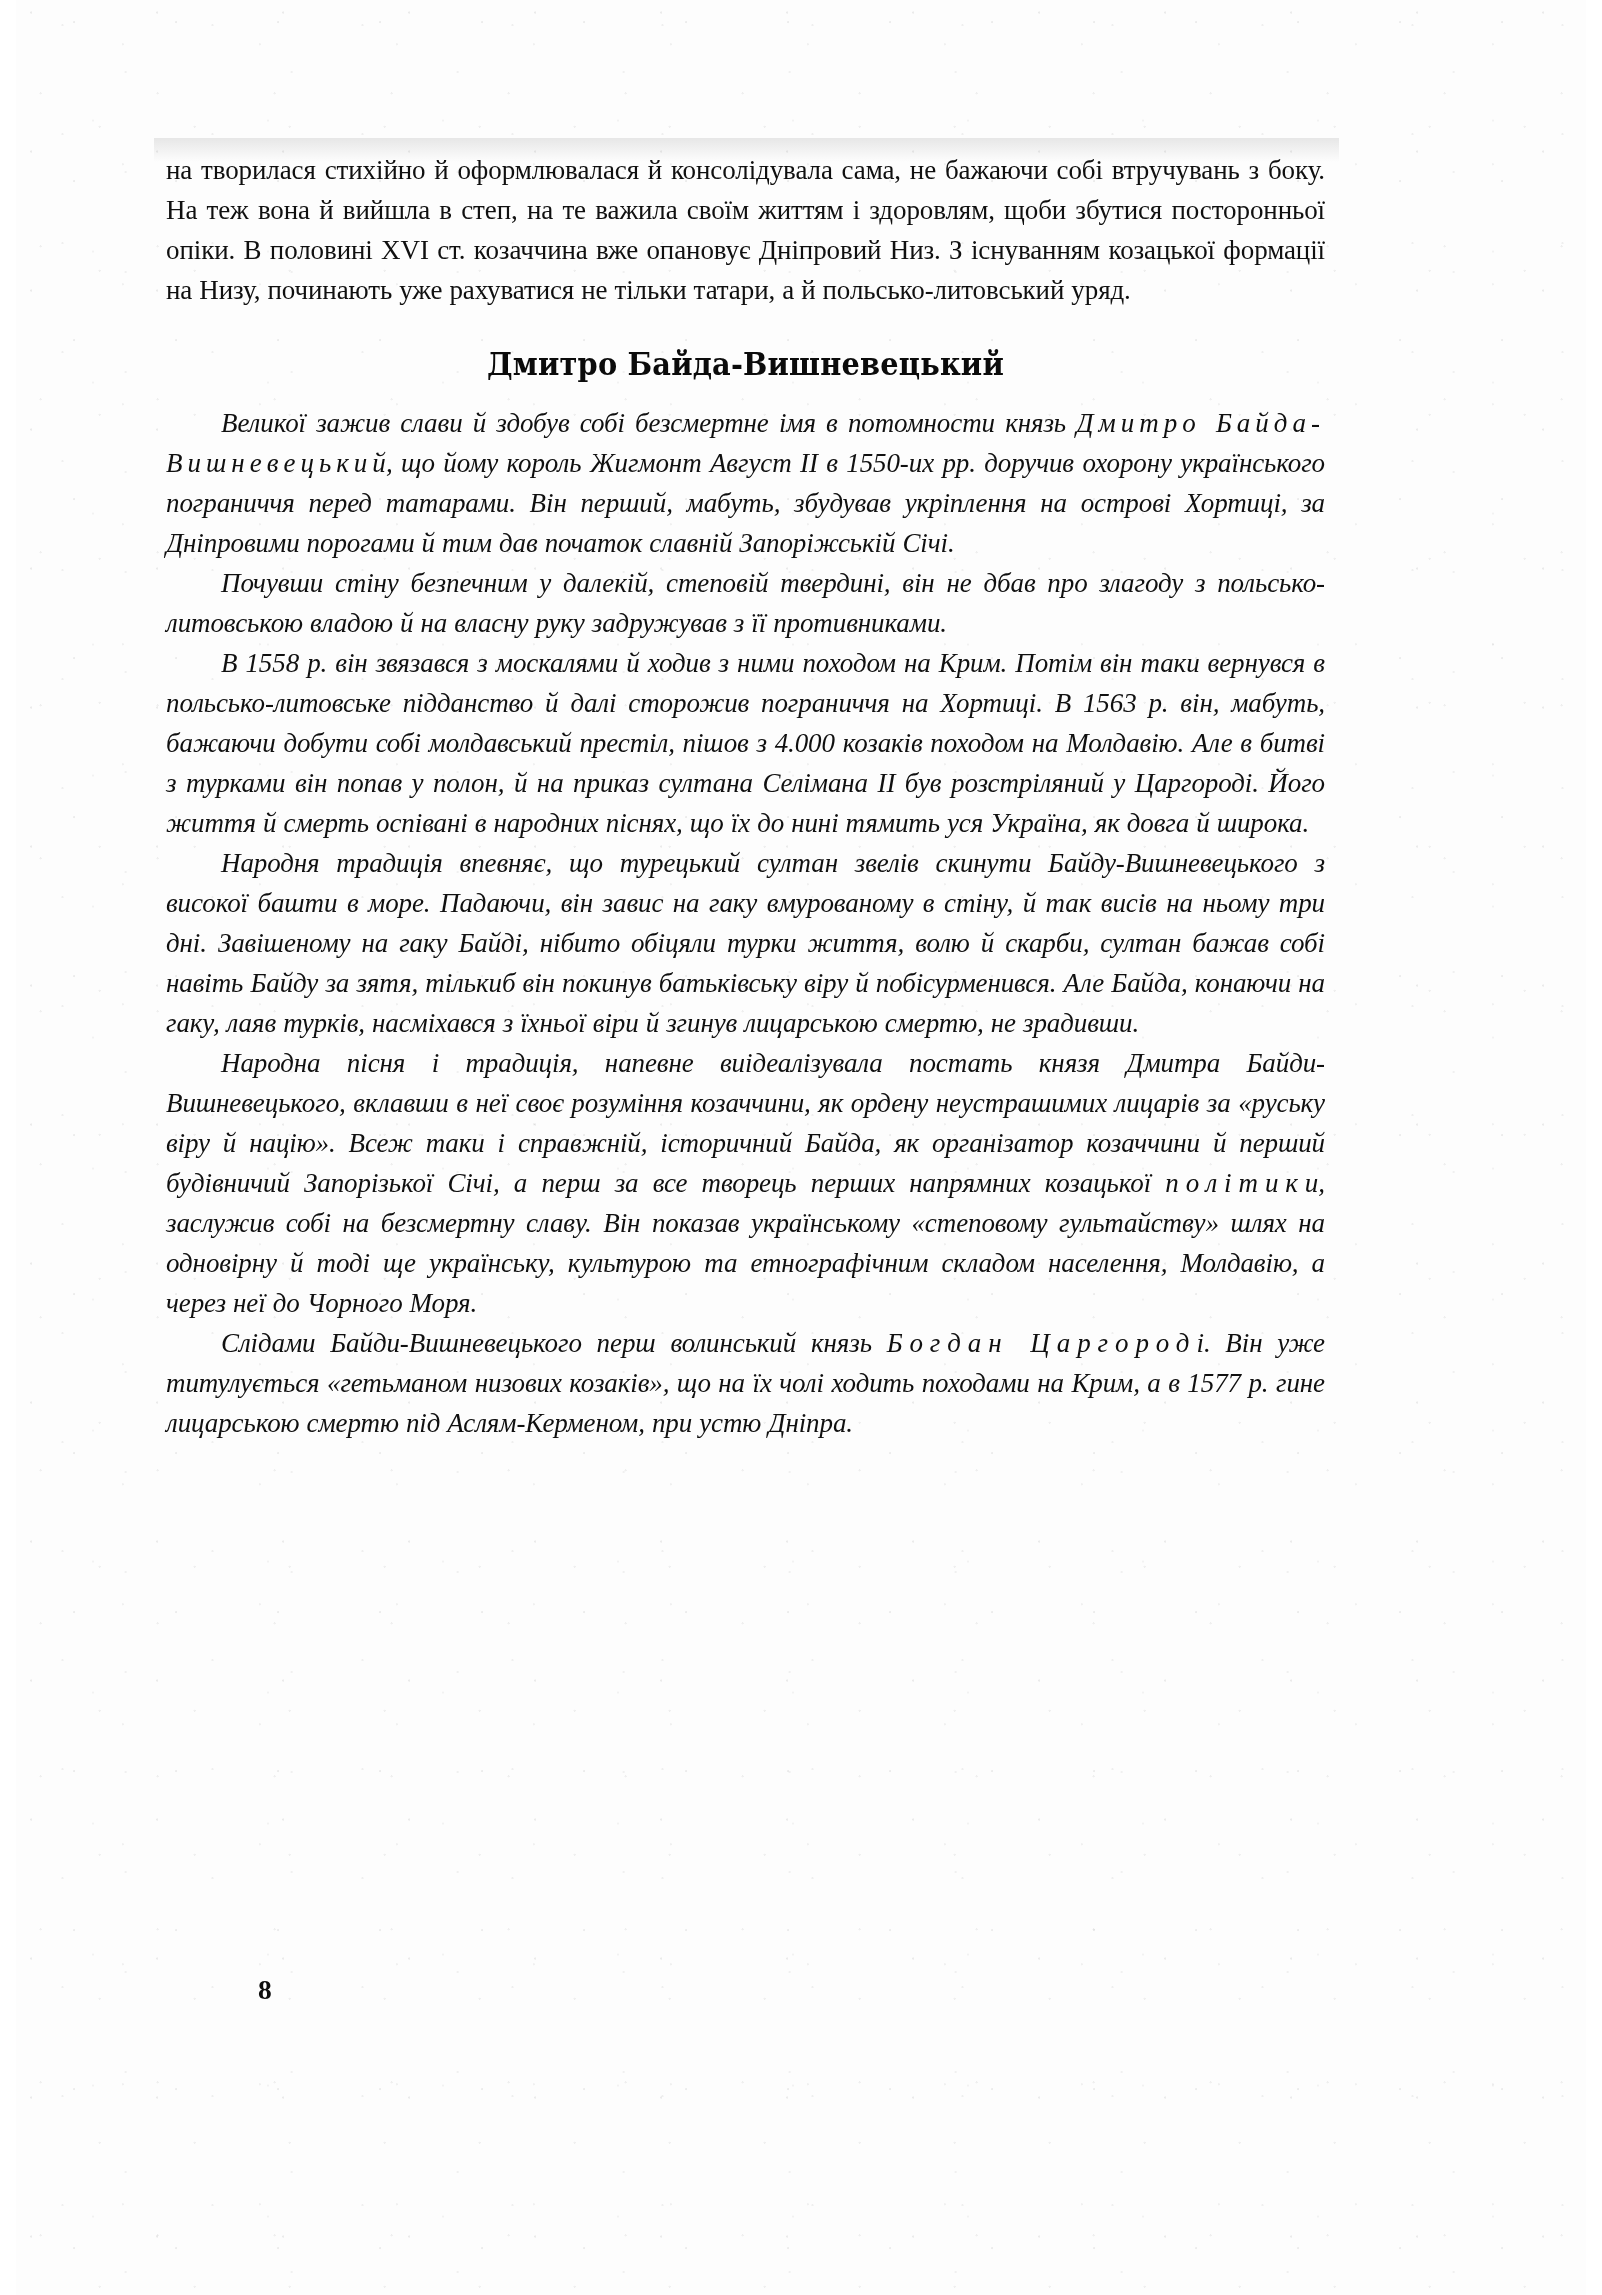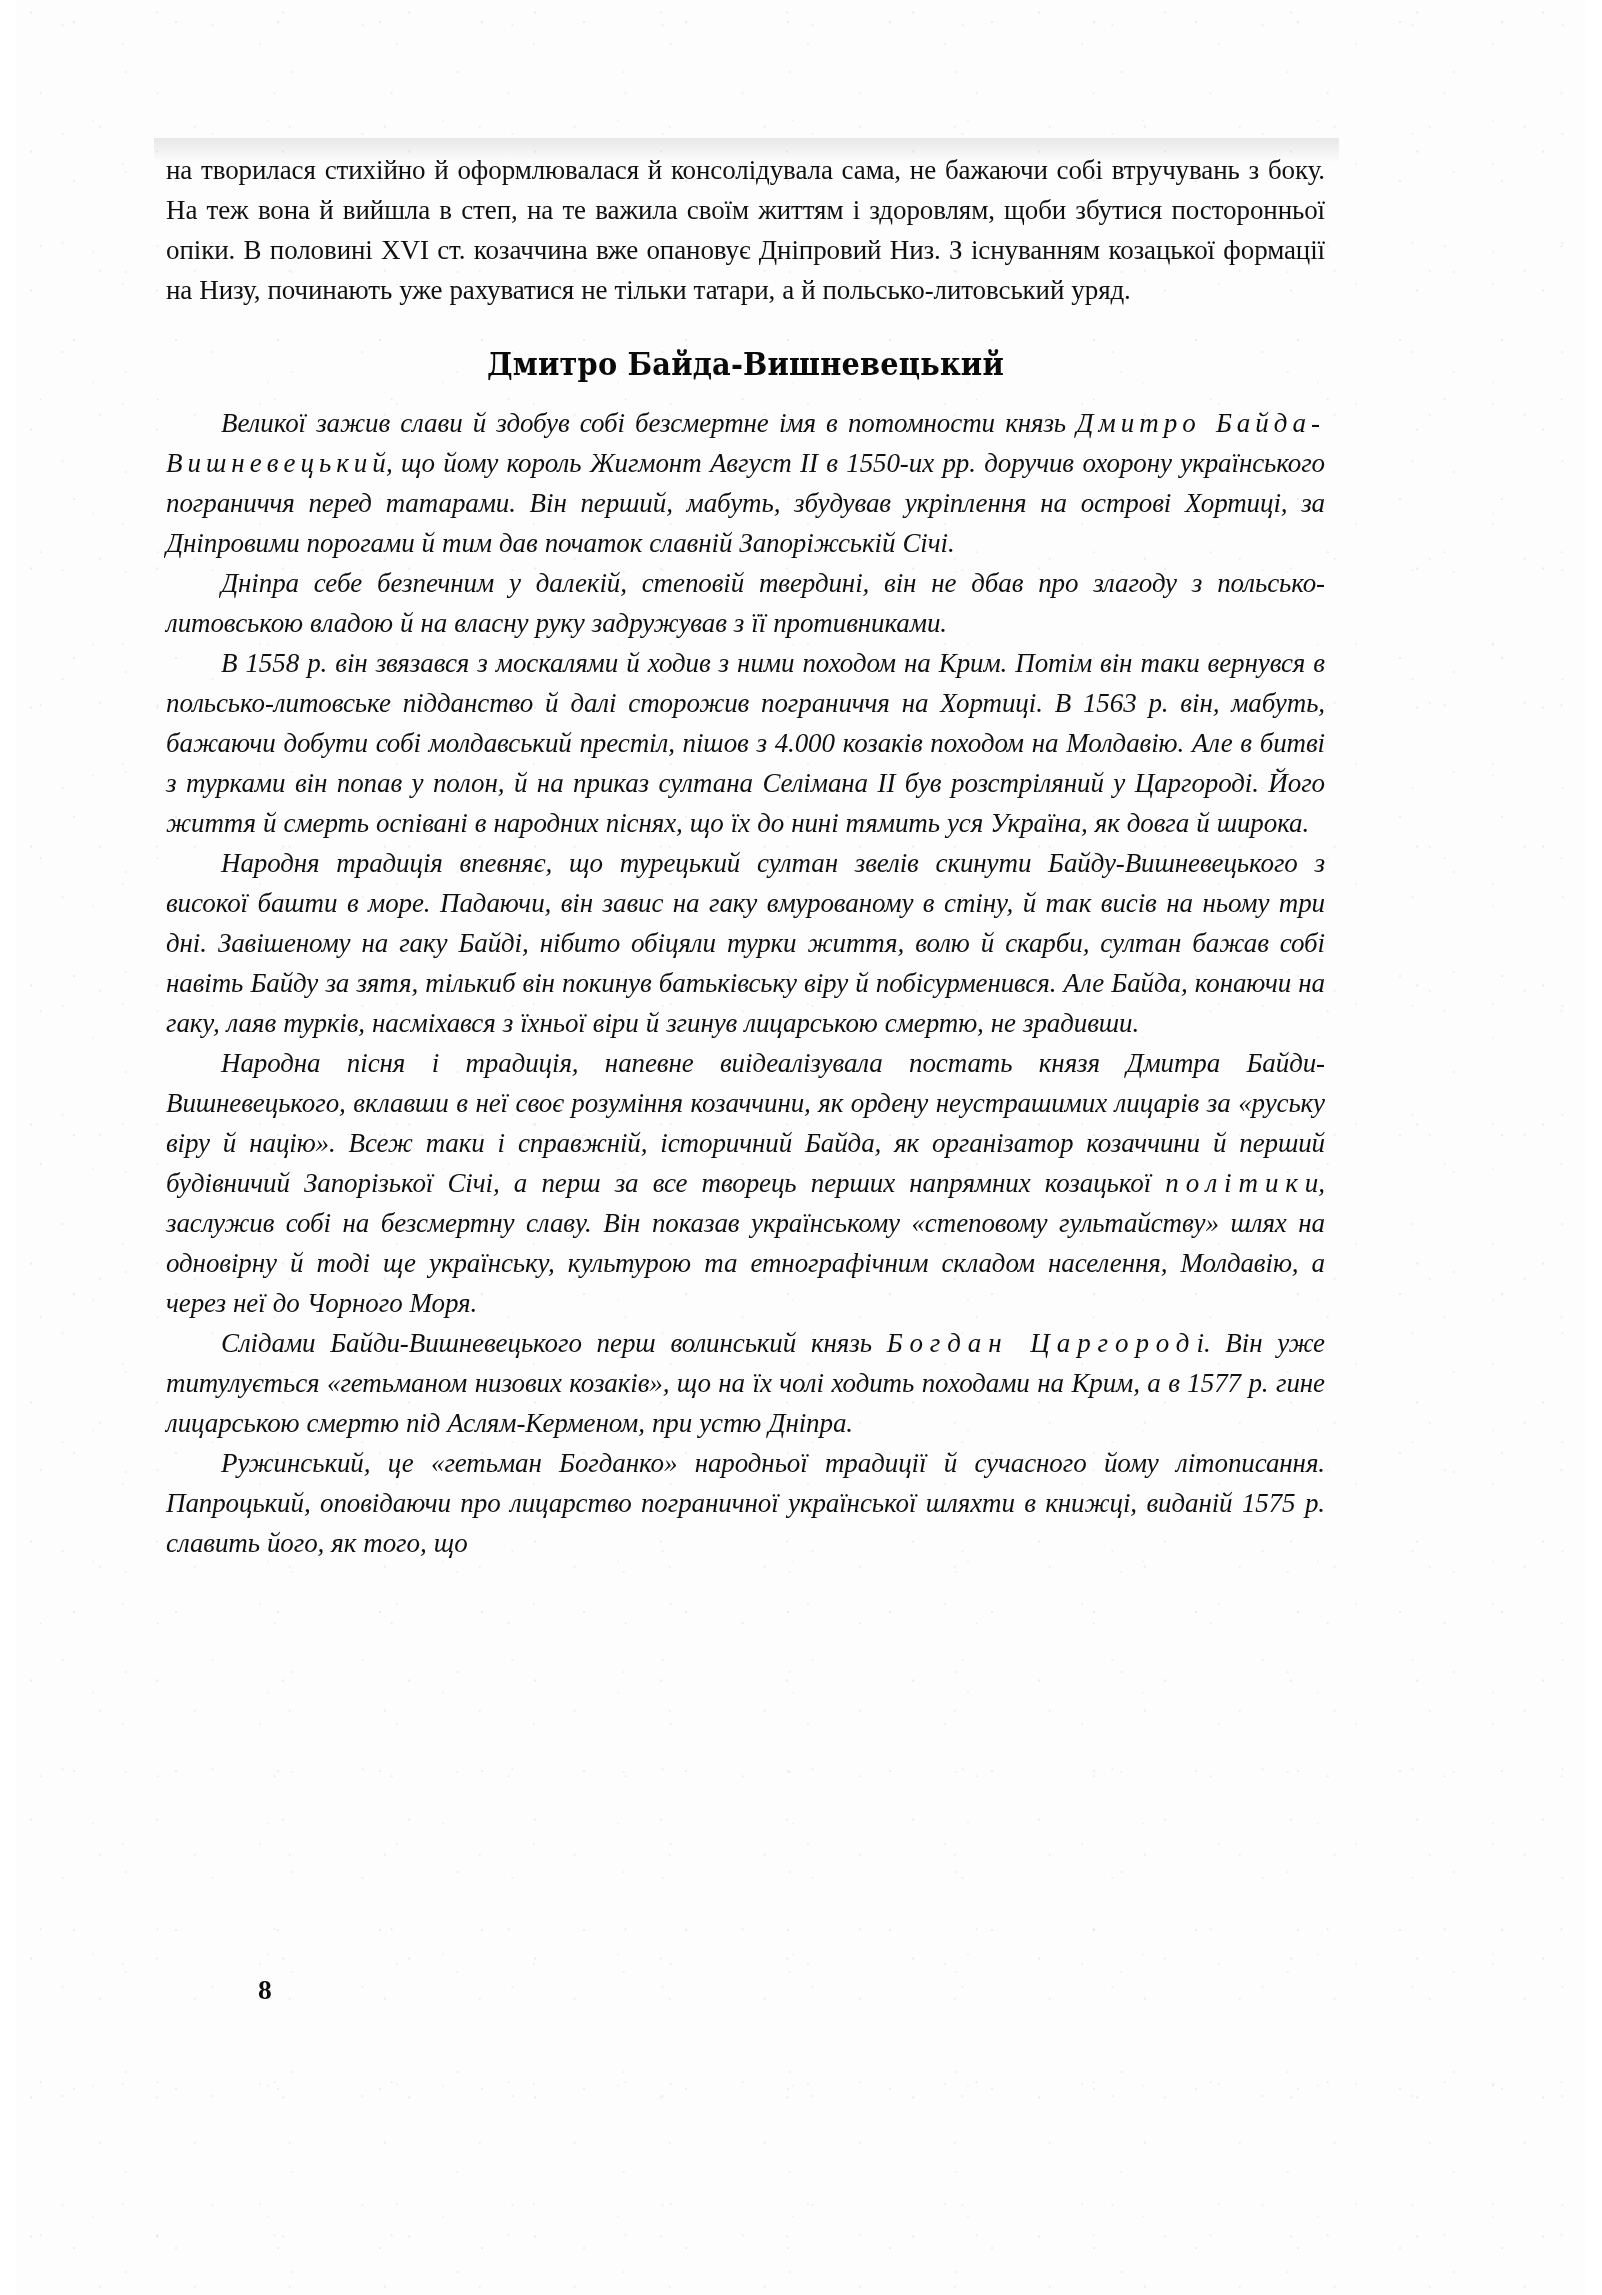--- a/index.html
+++ b/index.html
@@ -108,30 +108,29 @@
   <div class="scan-smudge"></div>
 
   <div id="text-column">
 
     <p class="para first-block">на творилася стихійно й оформлювалася й консолідувала сама, не бажаючи собі втручувань з боку. На теж вона й вийшла в степ, на те важила своїм життям і здоровлям, щоби збутися посторонньої опіки. В половині XVI ст. козаччина вже опановує Дніпровий Низ. З існуванням козацької формації на Низу, починають уже рахуватися не тільки татари, а й польсько-литовський уряд.</p>
 
     <h2 id="section-heading">Дмитро Байда-Вишневецький</h2>
 
     <p class="para indented"><span>Великої зажив слави й здобув собі безсмертне імя в потомности князь </span><span class="tracked-sm">Дмитро Байда-Вишневецький</span><span>, що йому король Жигмонт Август II в 1550-их рр. доручив охорону українського пограниччя перед татарами. Він перший, мабуть, збудував укріплення на острові Хортиці, за Дніпровими порогами й тим дав початок славній Запоріжській Січі.</span></p>
 
-    <p class="para indented">Дніпра себе безпечним у далекій, степовій твердині, він не дбав про злагоду з польсько-литовською владою й на власну руку задружував з її противниками.</p>
+    <p class="para indented">Почувши стіну безпечним у далекій, степовій твердині, він не дбав про злагоду з польсько-литовською владою й на власну руку задружував з її противниками.</p>
 
     <p class="para indented">В 1558 р. він звязався з москалями й ходив з ними походом на Крим. Потім він таки вернувся в польсько-литовське піддaнство й далі сторожив пограниччя на Хортиці. В 1563 р. він, мабуть, бажаючи добути собі молдавський престіл, пішов з 4.000 козаків походом на Молдавію. Але в битві з турками він попав у полон, й на приказ султана Селімана II був розстріляний у Царгороді. Його життя й смерть оспівані в народних піснях, що їх до нині тямить уся Україна, як довга й широка.</p>
 
     <p class="para indented">Народня традиція впевняє, що турецький султан звелів скинути Байду-Вишневецького з високої башти в море. Падаючи, він завис на гаку вмурованому в стіну, й так висів на ньому три дні. Завішеному на гаку Байді, нібито обіцяли турки життя, волю й скарби, султан бажав собі навіть Байду за зятя, тількиб він покинув батьківську віру й побісурменився. Але Байда, конаючи на гаку, лаяв турків, насміхався з їхньої віри й згинув лицарською смертю, не зрадивши.</p>
 
     <p class="para indented"><span>Народна пісня і традиція, напевне виідеалізувала постать князя Дмитра Байди-Вишневецького, вклавши в неї своє розуміння козаччини, як ордену неустрашимих лицарів за «руську віру й націю». Всеж таки і справжній, історичний Байда, як організатор козаччини й перший будівничий Запорізької Січі, а перш за все творець перших напрямних козацької </span><span class="tracked">політики</span><span>, заслужив собі на безсмертну славу. Він показав українському «степовому гультайству» шлях на одновірну й тоді ще українську, культурою та етнографічним складом населення, Молдавію, а через неї до Чорного Моря.</span></p>
 
     <p class="para indented"><span>Слідами Байди-Вишневецького перш волинський князь </span><span class="tracked">Богдан Царгороді</span><span>. Він уже титулується «гетьманом низових козаків», що на їх чолі ходить походами на Крим, а в 1577 р. гине лицарською смертю під Аслям-Керменом, при устю Дніпра.</span></p>
 
-    <p class="para indented">Ружинський, це «гетьман Богданко» народньої традиції й сучасного йому літописання. Папроцький, оповідаючи про лицарство пограничної української шляхти в книжці, виданій 1575 р. славить його, як того, що</p>
 
   </div>
 
   <div id="page-number">8</div>
 
 </div>
 
 
 </body></html>

